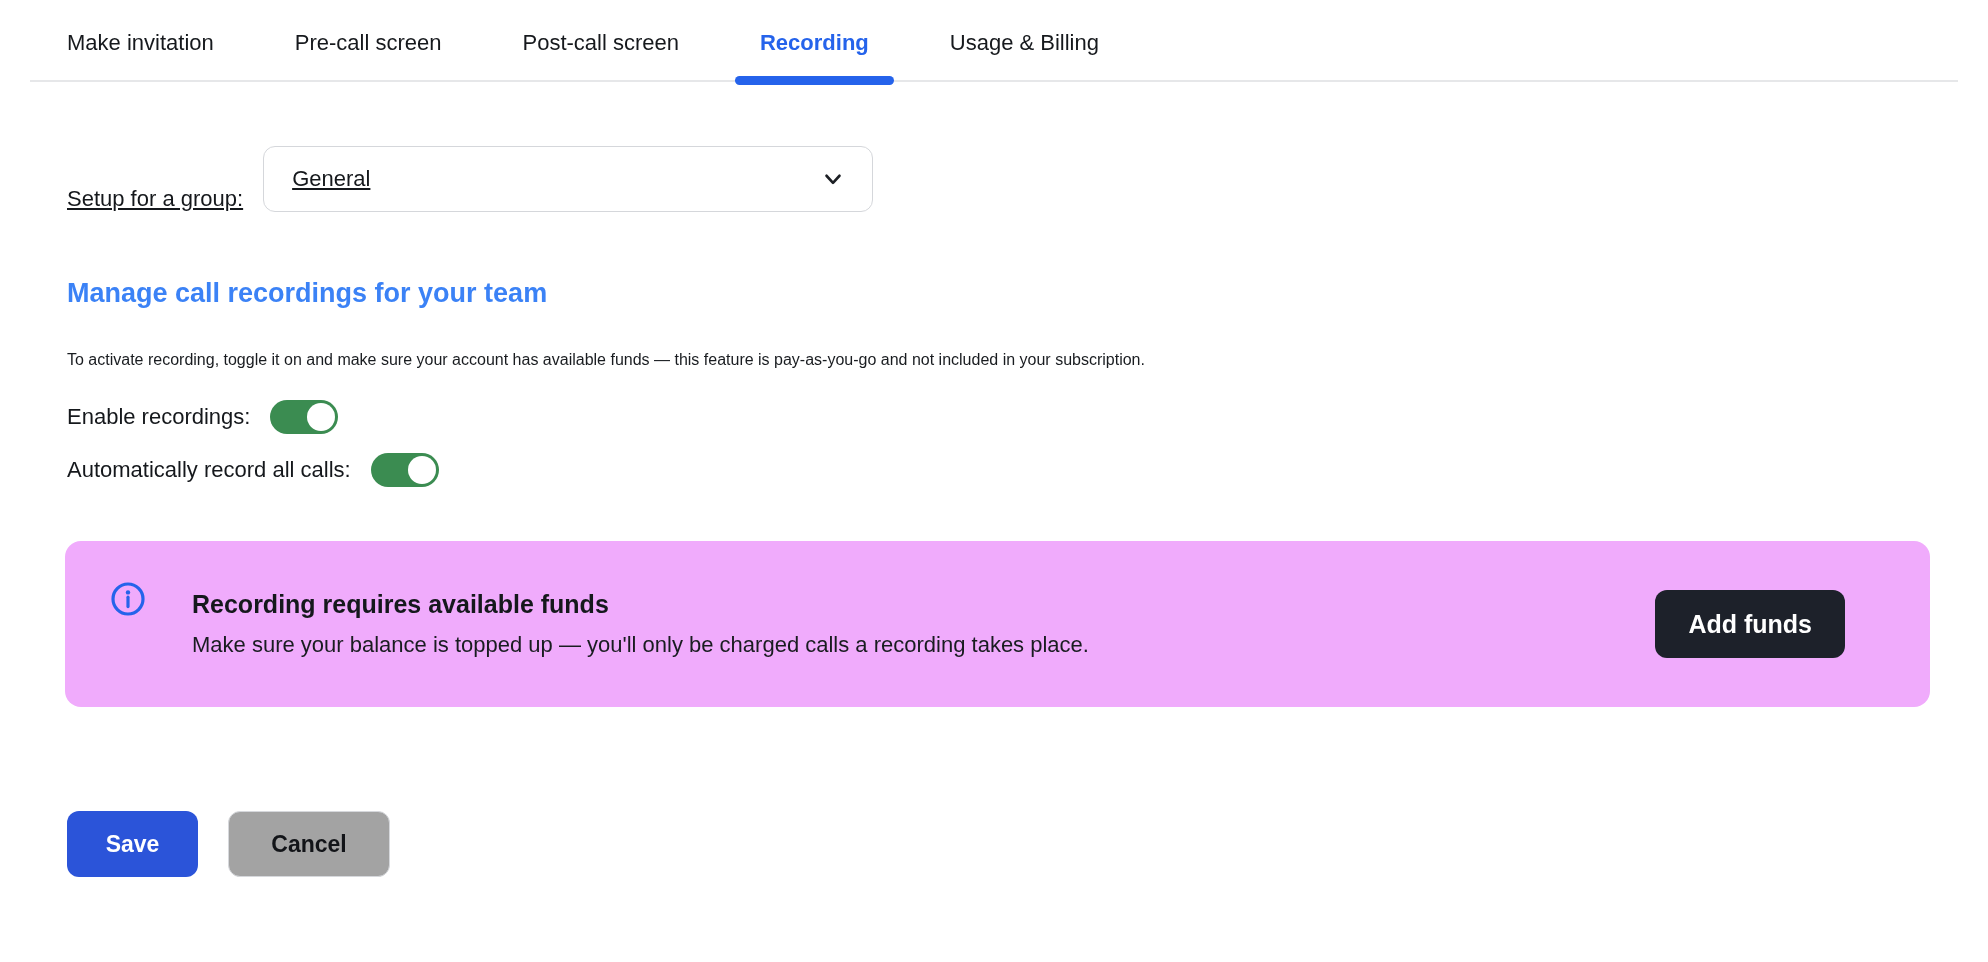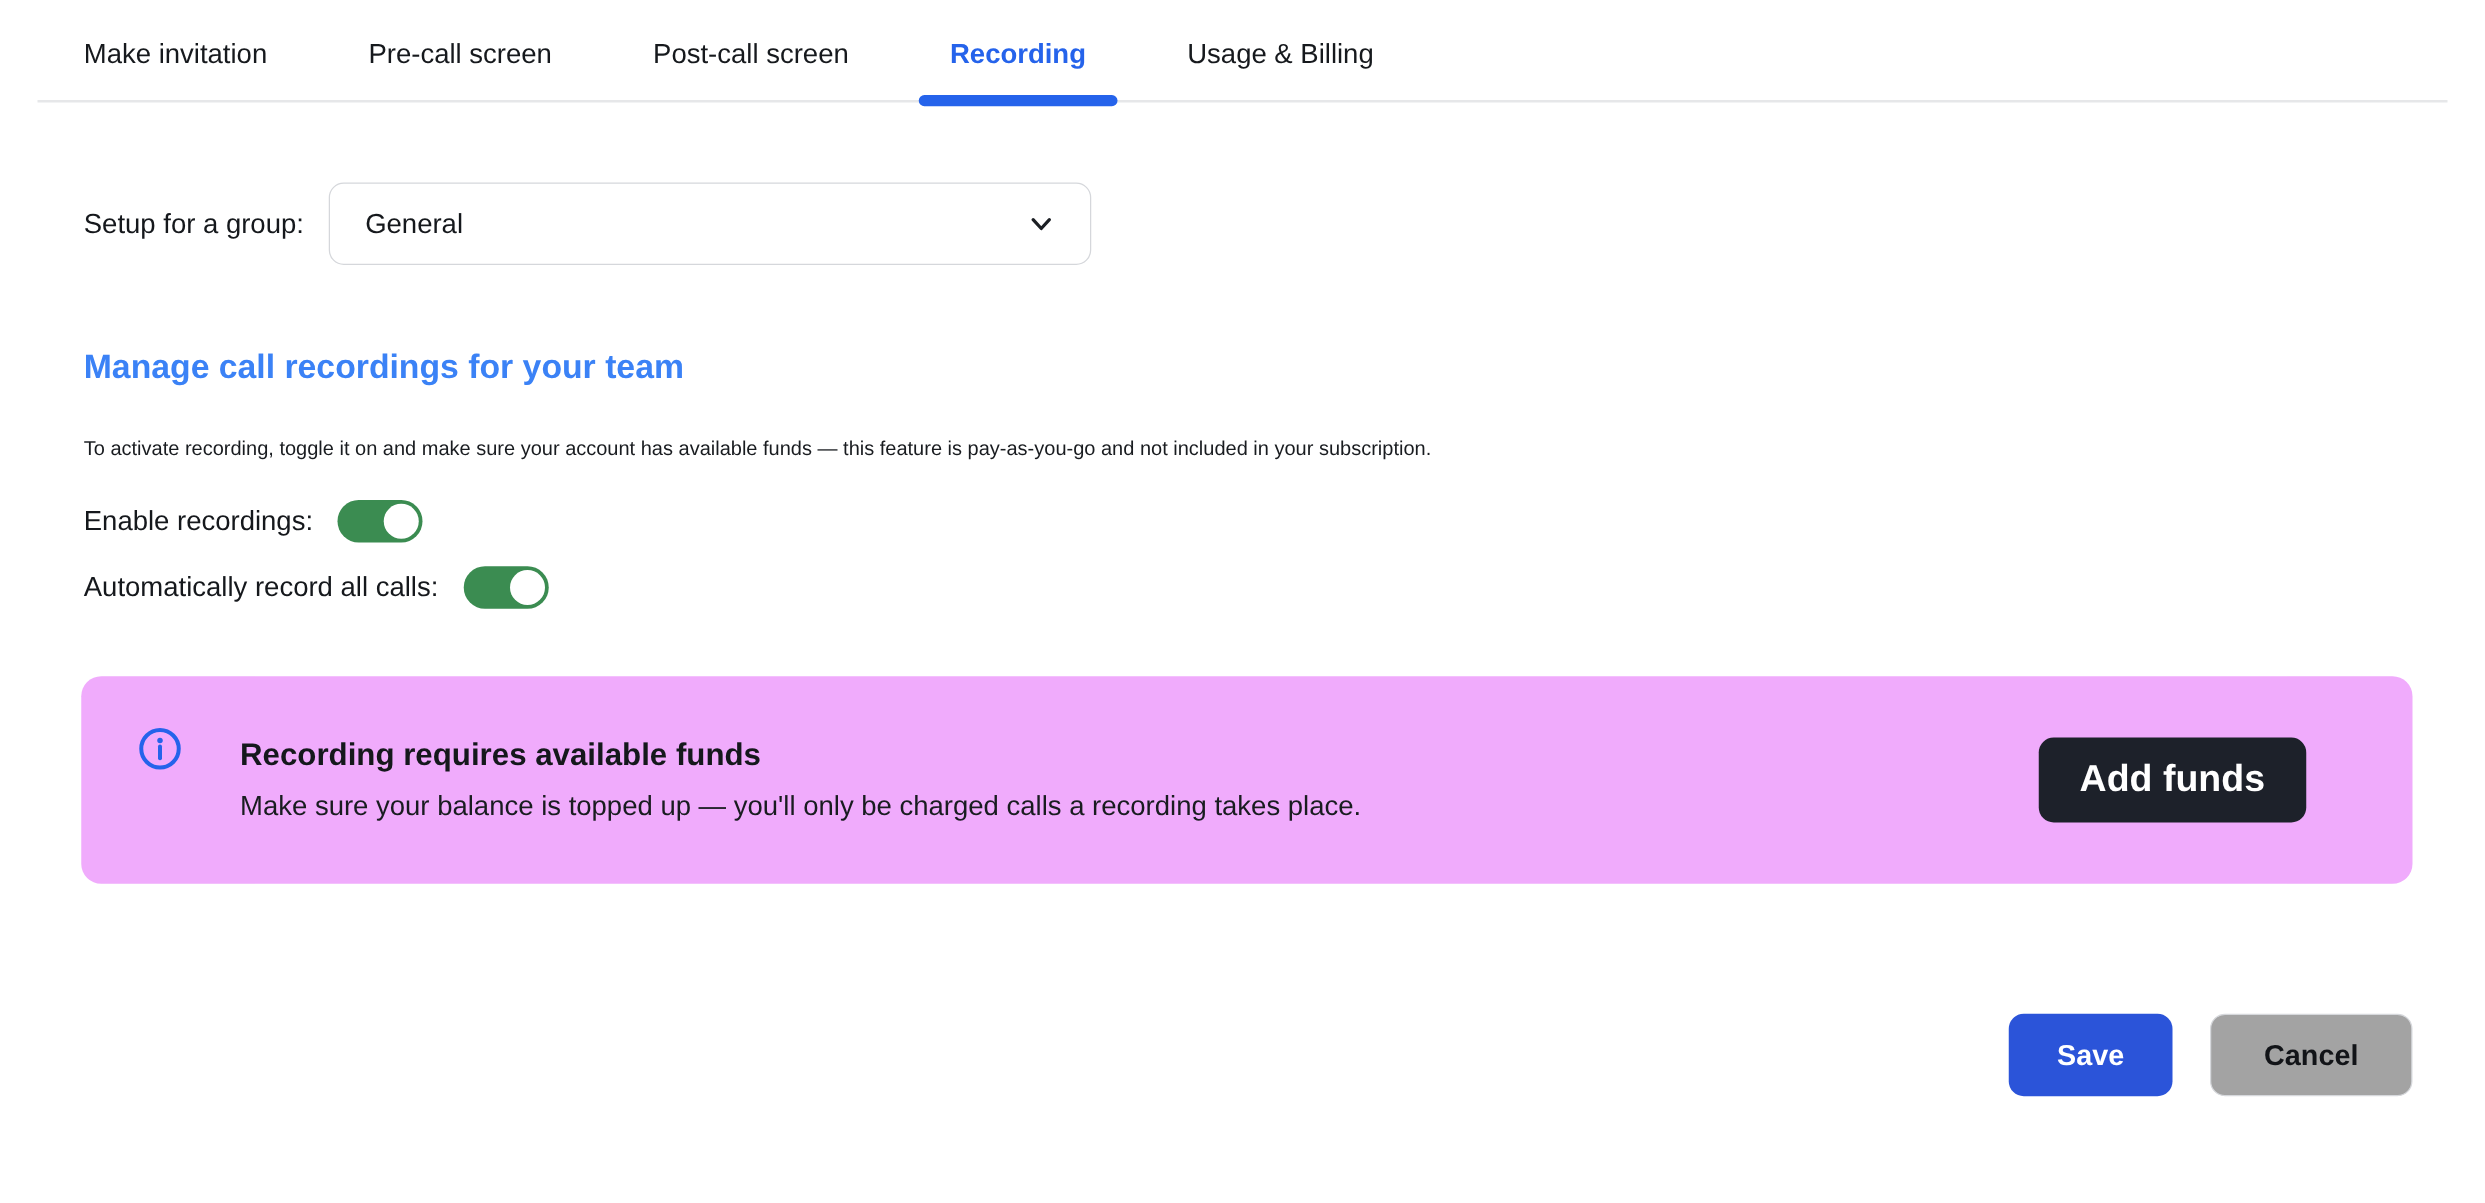--- a/index.html
+++ b/index.html
@@ -24,21 +24,21 @@
     position: absolute;
     left: 0; right: 0; bottom: -5px;
     height: 9px;
     border-radius: 5px;
     background: #2563eb;
   }
 
   
   main { padding: 0 58px 0 67px; }
 
-  .group-row { display: flex; align-items: center; gap: 20px; margin-top: 64px; }
+  .group-row { display: flex; align-items: flex-end; gap: 20px; margin-top: 64px; text-decoration: underline; }
   .group-row .row-label { font-size: 22px; color: #15181c; }
   .select {
     display: flex; align-items: center; justify-content: space-between;
     width: 610px; height: 66px;
     border: 1.5px solid #d5d7db;
     border-radius: 12px;
     background: #fff;
     padding: 0 26px 0 28px;
     cursor: pointer;
     gap: 24px;
@@ -86,29 +86,29 @@
   .banner .banner-text { flex: 1 1 auto; margin-left: 46px; }
   .banner .banner-title { font-size: 25px; font-weight: 700; color: #15181c; }
   .banner .banner-msg { margin-top: 13px; font-size: 22px; color: #191c20; }
   .btn-dark {
     flex: 0 0 auto;
     height: 68px;
     padding: 0 33px;
     background: #1d212a;
     color: #ffffff;
     font-family: "Liberation Sans", sans-serif;
-    font-size: 30px;
+    font-size: 25px;
     font-weight: 700;
     border: none;
     border-radius: 12px;
     cursor: pointer;
   }
 
   
-  .actions { display: flex; justify-content: flex-end; gap: 30px; margin-top: 104px; }
+  .actions { display: flex; justify-content: flex-start; gap: 30px; margin-top: 104px; }
   .btn {
     height: 66px;
     border-radius: 12px;
     font-family: "Liberation Sans", sans-serif;
     font-size: 23px;
     font-weight: 700;
     cursor: pointer;
   }
   .btn-primary { width: 131px; background: #2b54d9; color: #ffffff; border: none; }
   .btn-secondary { width: 162px; background: #a3a3a3; color: #121418; border: 1.5px solid #d6d8dc; }

